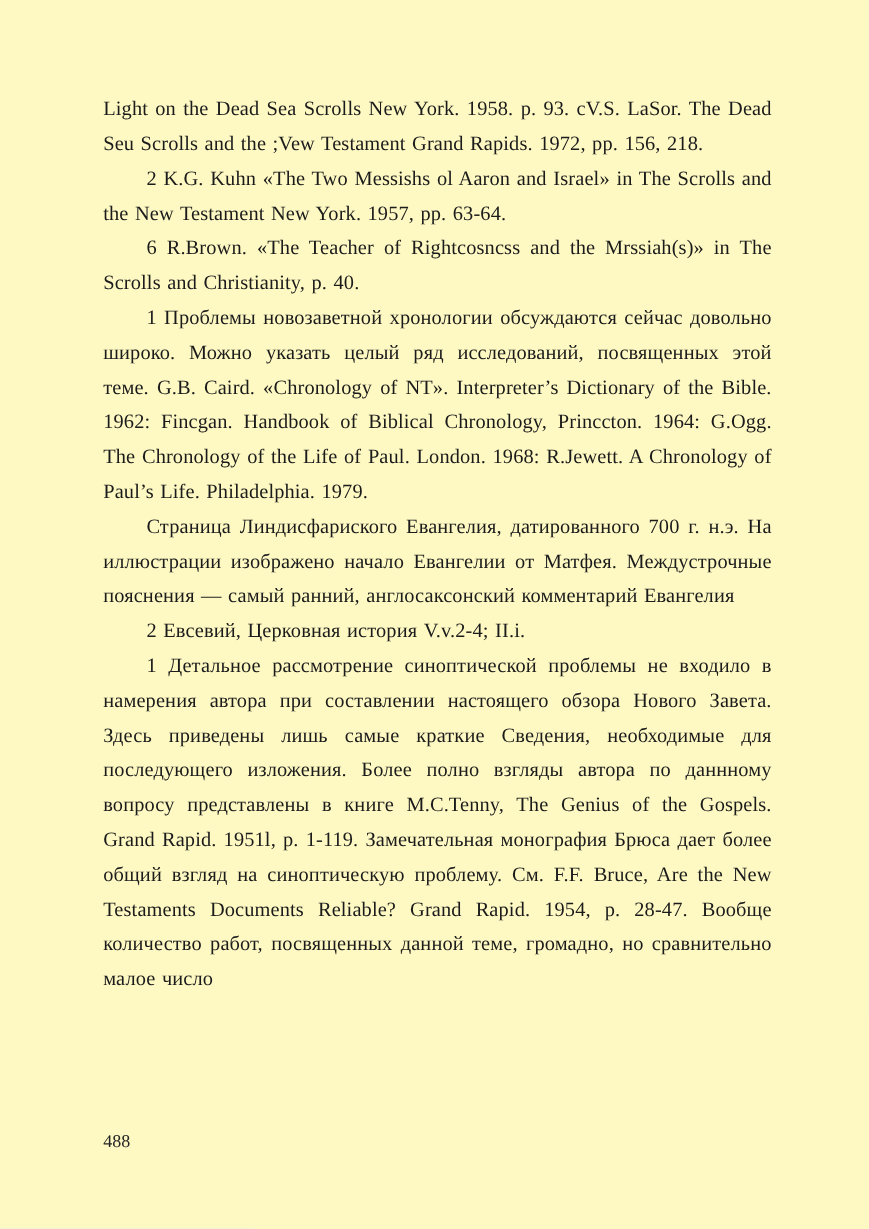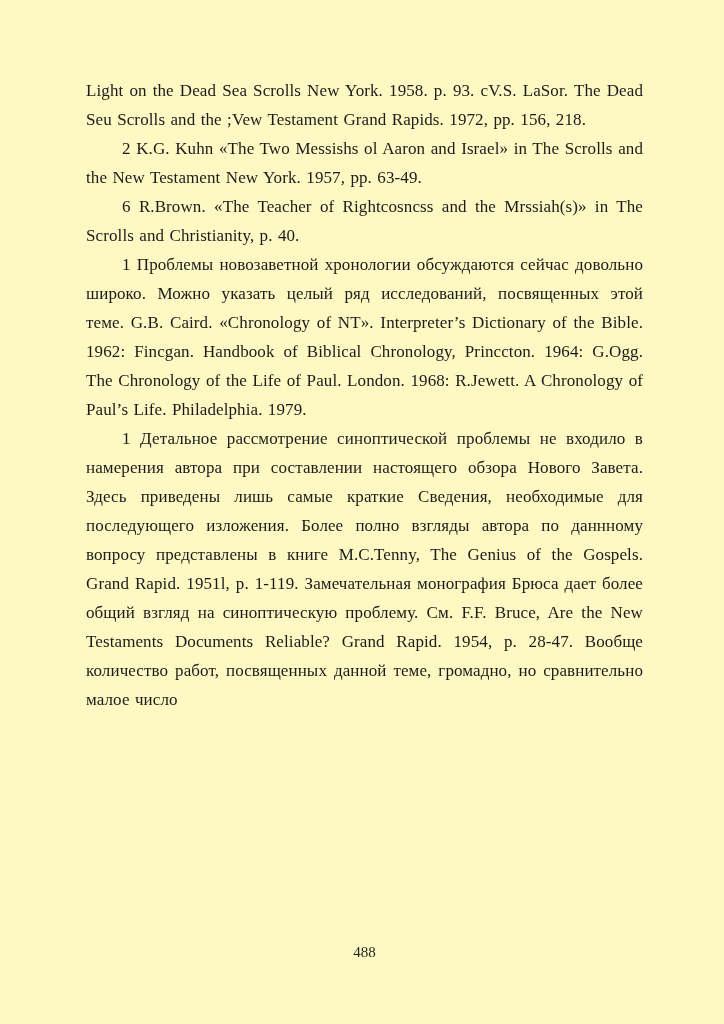--- a/index.html
+++ b/index.html
@@ -34,31 +34,33 @@
     letter-spacing: 0.1px;
   }
   .text-block p.indent {
     text-indent: 36px;
   }
   .page-number {
     position: absolute;
     left: 86px;
     width: 557px;
     top: 941px;
-    text-align: center;
+    text-align: left;
     font-size: 15px;
     line-height: 22px;
     color: #242424;
   }
 </style>
 </head>
 <body>
 
 <div class="page">
   <div class="text-block">
       <p>Light on the Dead Sea Scrolls New York. 1958. p. 93. cV.S. LaSor. The Dead Seu Scrolls and the ;Vew Testament Grand Rapids. 1972, pp. 156, 218.</p>
-      <p class="indent">2 K.G. Kuhn «The Two Messishs ol Aaron and Israel» in The Scrolls and the New Testament New York. 1957, pp. 63-49.</p>
+      <p class="indent">2 K.G. Kuhn «The Two Messishs ol Aaron and Israel» in The Scrolls and the New Testament New York. 1957, pp. 63-64.</p>
       <p class="indent">6 R.Brown. «The Teacher of Rightcosncss and the Mrssiah(s)» in The Scrolls and Christianity, p. 40.</p>
       <p class="indent">1 Проблемы новозаветной хронологии обсуждаются сейчас довольно широко. Можно указать целый ряд исследований, посвященных этой теме. G.B. Caird. «Chronology of NT». Interpreter’s Dictionary of the Bible. 1962: Fincgan. Handbook of Biblical Chronology, Princcton. 1964: G.Ogg. The Chronology of the Life of Paul. London. 1968: R.Jewett. A Chronology of Paul’s Life. Philadelphia. 1979.</p>
+      <p class="indent">Страница Линдисфариского Евангелия, датированного 700 г. н.э. На иллюстрации изображено начало Евангелии от Матфея. Междустрочные пояснения — самый ранний, англосаксонский комментарий Евангелия</p>
+      <p class="indent">2 Евсевий, Церковная история V.v.2-4; II.i.</p>
       <p class="indent">1 Детальное рассмотрение синоптической проблемы не входило в намерения автора при составлении настоящего обзора Нового Завета. Здесь приведены лишь самые краткие Сведения, необходимые для последующего изложения. Более полно взгляды автора по даннному вопросу представлены в книге M.C.Tenny, The Genius of the Gospels. Grand Rapid. 1951l, p. 1-119. Замечательная монография Брюса дает более общий взгляд на синоптическую проблему. См. F.F. Bruce, Are the New Testaments Documents Reliable? Grand Rapid. 1954, p. 28-47. Вообще количество работ, посвященных данной теме, громадно, но сравнительно малое число</p>
     </div>
   <div class="page-number">488</div>
 </div>
 
 </body></html>

